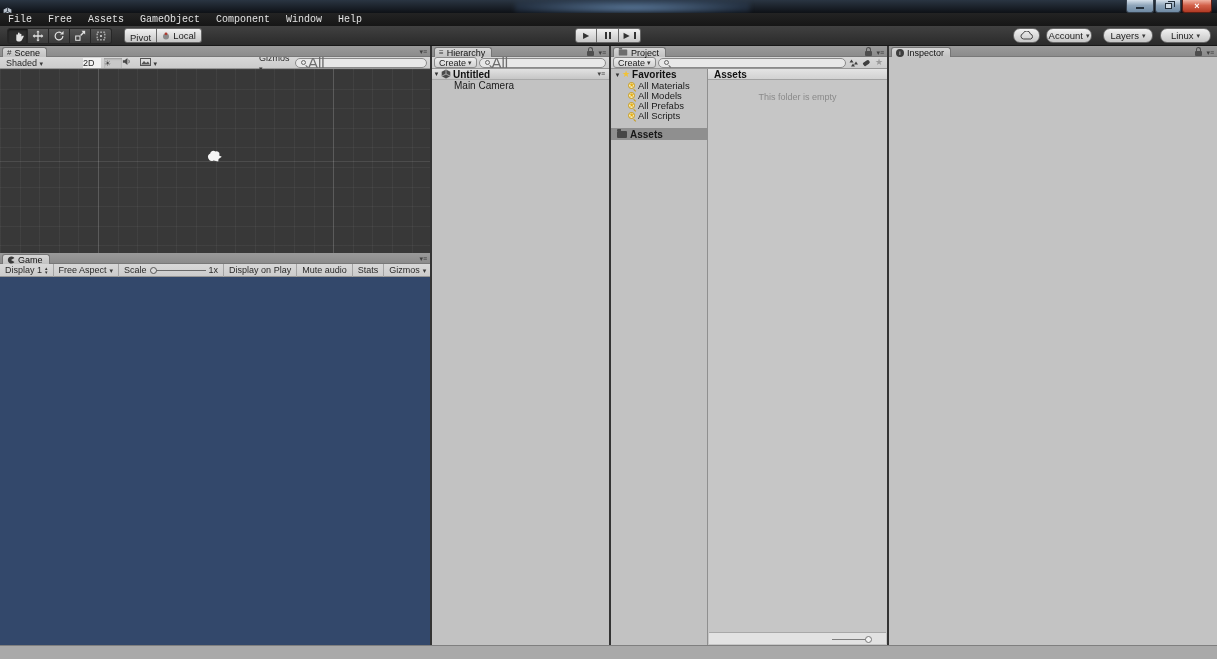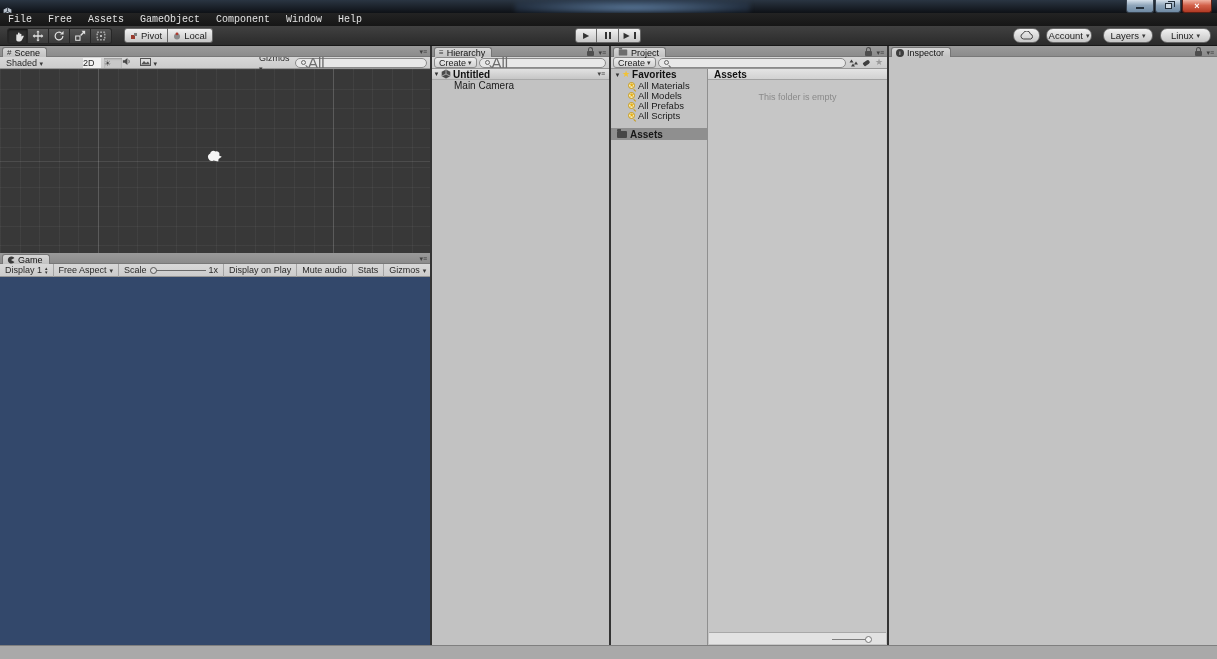--- a/index.html
+++ b/index.html
@@ -41,21 +41,21 @@
   .toolbtn { width:21px; height:16px; background:linear-gradient(#545454,#3b3b3b);
     border:1px solid #262626; border-left:none; display:flex; align-items:center; justify-content:center; }
   .toolbtn:first-child { border-left:1px solid #262626; border-radius:3px 0 0 3px; }
   .toolbtn:last-child { border-radius:0 3px 3px 0; }
   .toolbtn.active { background:#2d2d2d; box-shadow:inset 0 1px 2px rgba(0,0,0,.6); }
   .lbtn { height:15px; background:linear-gradient(#f1f1f1,#c7c7c7); border:1px solid #666;
     border-radius:7px; display:flex; align-items:center; justify-content:center;
     font-size:9.5px; color:#1d1d1d; gap:3px; padding:0 5px; }
   .grp { display:flex; }
   .grp .lbtn { border-radius:0; border-left:none; }
-  .grp .lbtn:first-child { border-left:1px solid #666; border-radius:3px 0 0 3px; }
+  .grp .lbtn:first-child { border-left:1px solid #666; border-radius:3px 0 0 3px;flex-direction:column; }
   .grp .lbtn:last-child { border-radius:0 3px 3px 0; }
   #pivotgrp { position:absolute; left:124px; top:2px; }
   #playgrp  { position:absolute; left:575px; top:2px; }
   #playgrp .lbtn { width:22px; padding:0; }
   .playglyph { font-size:8px; color:#333; line-height:15px; }
   .pausebars { display:flex; gap:2px; } .pausebars i { width:2px; height:7px; background:#333; }
   .stepbar { width:2px; height:7px; background:#333; margin-left:1px; }
   #cloudbtn { position:absolute; left:1013px; top:2px; width:27px; }
   #accountbtn { position:absolute; left:1046px; top:2px; width:46px; }
   #layersbtn  { position:absolute; left:1103px; top:2px; width:50px; }

